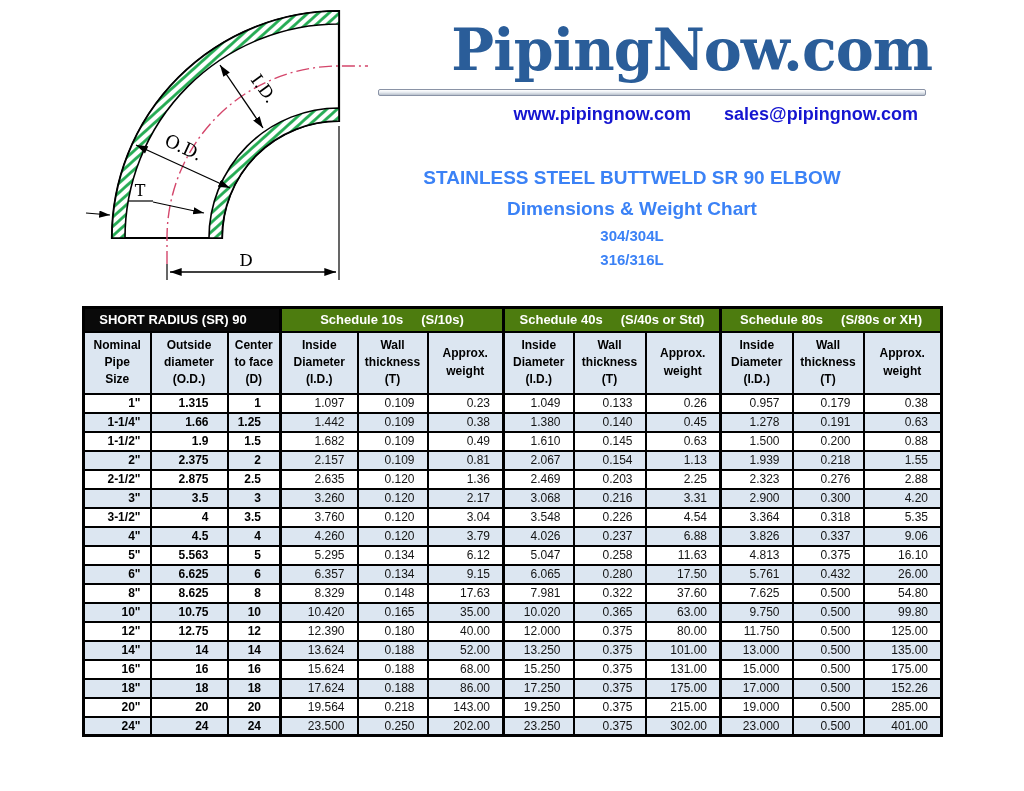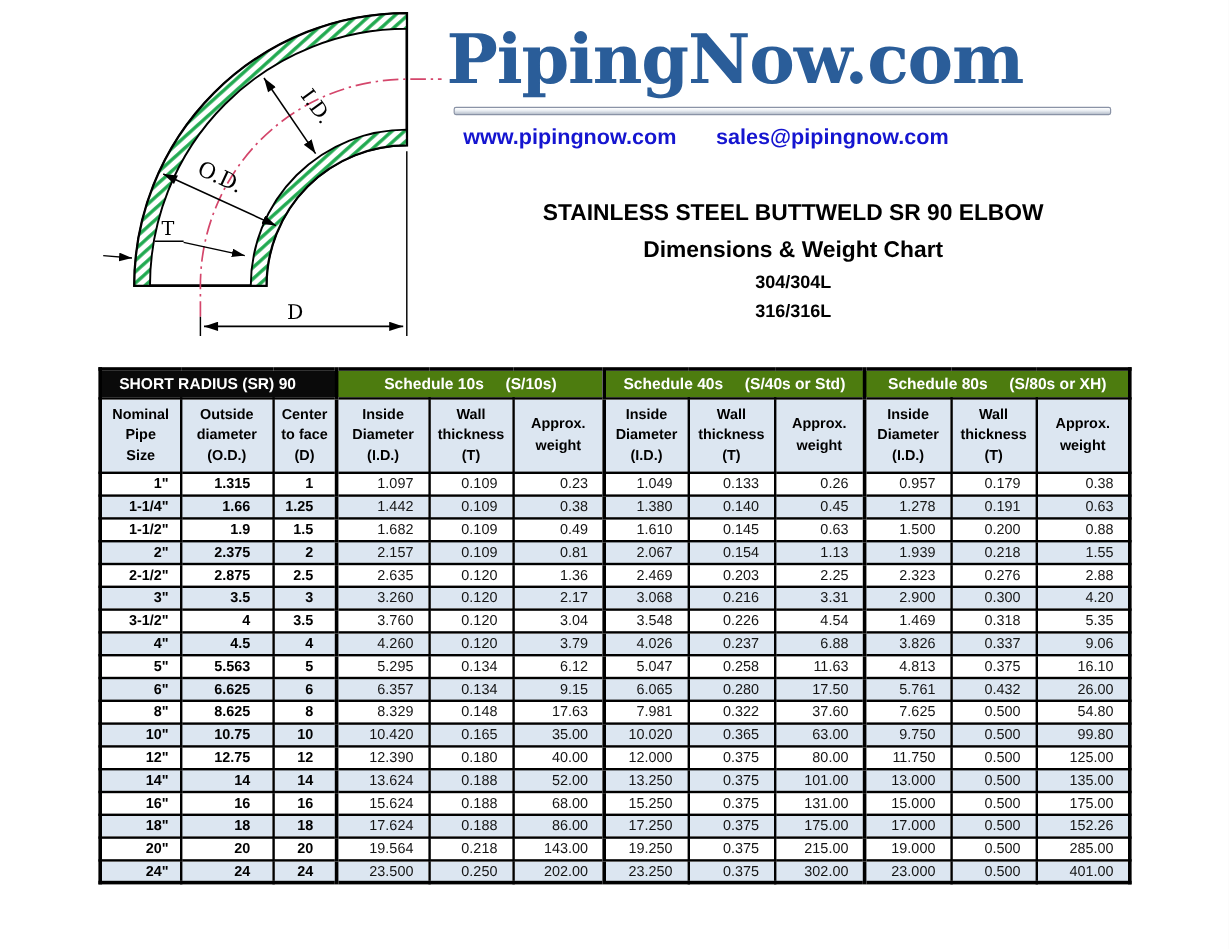--- a/index.html
+++ b/index.html
@@ -1,30 +1,30 @@
 <!DOCTYPE html>
 <html><head>
 <meta charset="utf-8">
 <style>
   * { margin:0; padding:0; box-sizing:border-box; }
   body { background:#e8e8e8; font-family:"Liberation Sans", sans-serif; }
   .page { position:relative; width:1024px; height:791px; background:#ffffff; overflow:hidden; }
 
   
-  .logo-block { position:absolute; left:372px; top:14px; width:560px; text-align:left; }
+  .logo-block { position:absolute; left:372px; top:14px; width:560px; text-align:right; }
   .logo-text { font-family:"DejaVu Serif", serif; font-weight:bold; font-size:57px;
                color:#2a5d99; letter-spacing:-1px; line-height:1.25; }
   .logo-bar { height:7px; width:98%; margin:4px auto 0 auto;
               background:linear-gradient(to bottom,#ffffff 0%,#e9edf2 45%,#b9c1cd 100%);
               border:1px solid #8a93a6; border-radius:2px; }
   .links-line { margin-top:8px; font-size:18px; font-weight:bold; color:#1515d0; }
   .links-line span { margin:0 14px; }
 
   
-  .titles { position:absolute; left:361px; top:167px; width:600px; text-align:center; color:#000000; }
+  .titles { position:absolute; left:332px; top:167px; width:600px; text-align:center; color:#3b82f6; }
   .title-main { font-size:19px; font-weight:bold; }
   .title-sub  { font-size:19px; font-weight:bold; margin-top:9px; }
   .title-grade { font-size:15px; font-weight:bold; margin-top:7px; }
   .title-astm { font-size:15px; font-weight:bold; margin-top:7px; white-space:pre; }
 
   
   .diagram { position:absolute; left:52px; top:6px; }
 
   
   table.dims { position:absolute; left:82px; top:306px; border-collapse:collapse;
@@ -274,21 +274,21 @@
         <tr>
           <td class="c-bold col0">3-1/2"</td>
           <td class="c-bold col1">4</td>
           <td class="c-bold col2">3.5</td>
           <td class="col3 gs">3.760</td>
           <td class="col4">0.120</td>
           <td class="col5">3.04</td>
           <td class="col6 gs">3.548</td>
           <td class="col7">0.226</td>
           <td class="col8">4.54</td>
-          <td class="col9 gs">1.469</td>
+          <td class="col9 gs">3.364</td>
           <td class="col10">0.318</td>
           <td class="col11">5.35</td>
         </tr>
         <tr>
           <td class="c-bold col0">4"</td>
           <td class="c-bold col1">4.5</td>
           <td class="c-bold col2">4</td>
           <td class="col3 gs">4.260</td>
           <td class="col4">0.120</td>
           <td class="col5">3.79</td>

